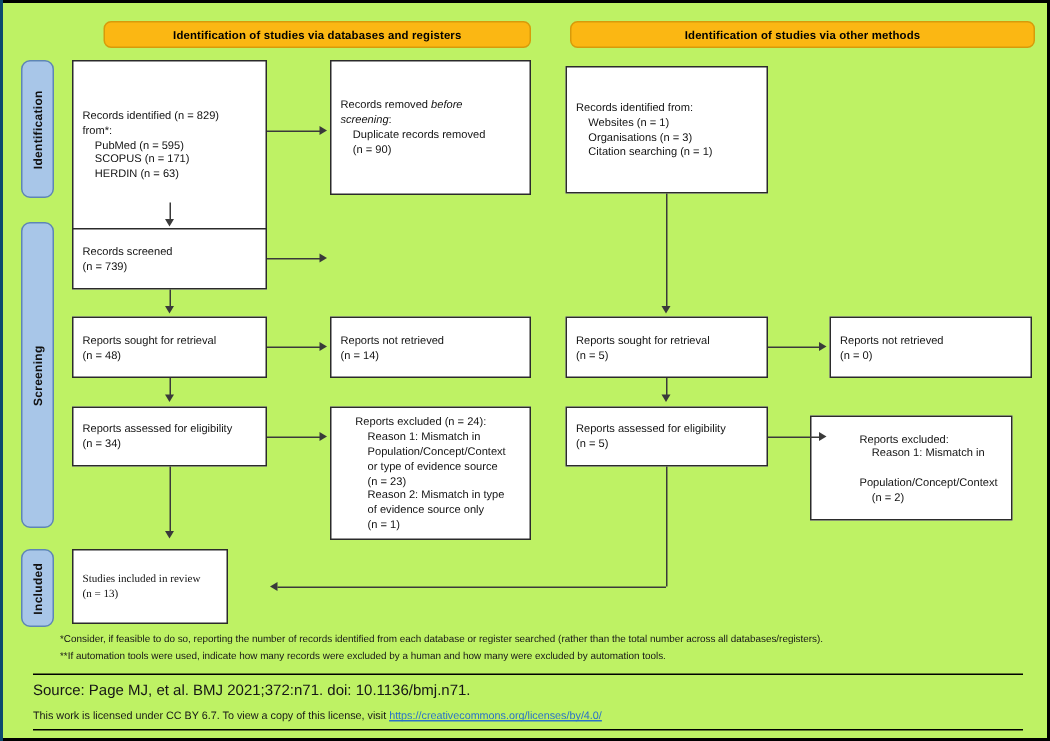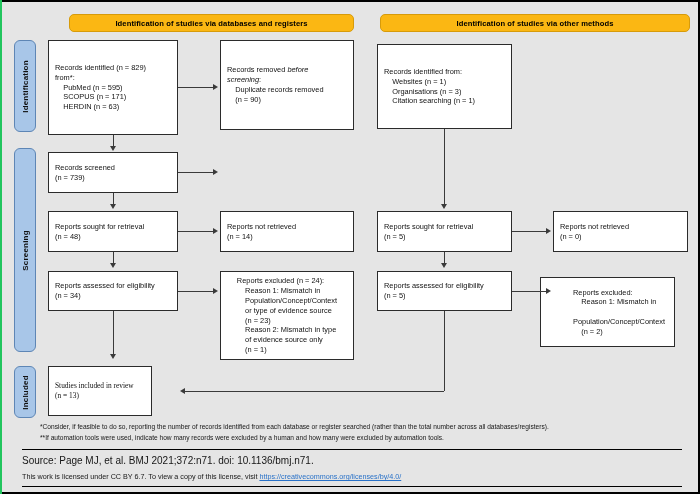--- a/index.html
+++ b/index.html
@@ -7,24 +7,24 @@
     padding: 0;
     background: #ffffff;
   }
   body {
     font-family: "Liberation Sans", sans-serif;
   }
   #page {
     position: relative;
     width: 700px;
     height: 494px;
-    background: #e5e5e5;
+    background: #bef264;
     overflow: hidden;
     box-sizing: border-box;
-    border-left: 2px solid #22c55e;
+    border-left: 2px solid #0c4a6e;
     border-right: 2px solid #000;
   }
   .frame-top {
     position: absolute;
     left: 0; top: 0;
     width: 700px; height: 2px;
     background: #000;
   }
   .frame-bottom {
     position: absolute;
@@ -152,21 +152,21 @@
   <div class="stage" style="left:12px; top:40px; width:22px; height:92px;">
     <span>Identification</span>
   </div>
   <div class="stage" style="left:12px; top:148px; width:22px; height:204px;">
     <span>Screening</span>
   </div>
   <div class="stage" style="left:12px; top:366px; width:22px; height:52px;">
     <span>Included</span>
   </div>
 
-  <div class="box" style="left:46px; top:40px; width:130px; height:95px;">
+  <div class="box" style="left:46px; top:40px; width:130px; height:113px;">
     <div class="txt">Records identified (n = 829)
 from*:
     PubMed (n = 595)
     SCOPUS (n = 171)
     HERDIN (n = 63)</div>
   </div>
 
   <div class="box" style="left:218px; top:40px; width:134px; height:90px;">
     <div class="txt"><span>Records removed </span><i class="em">before</i>
 <i class="em">screening</i><span>:

